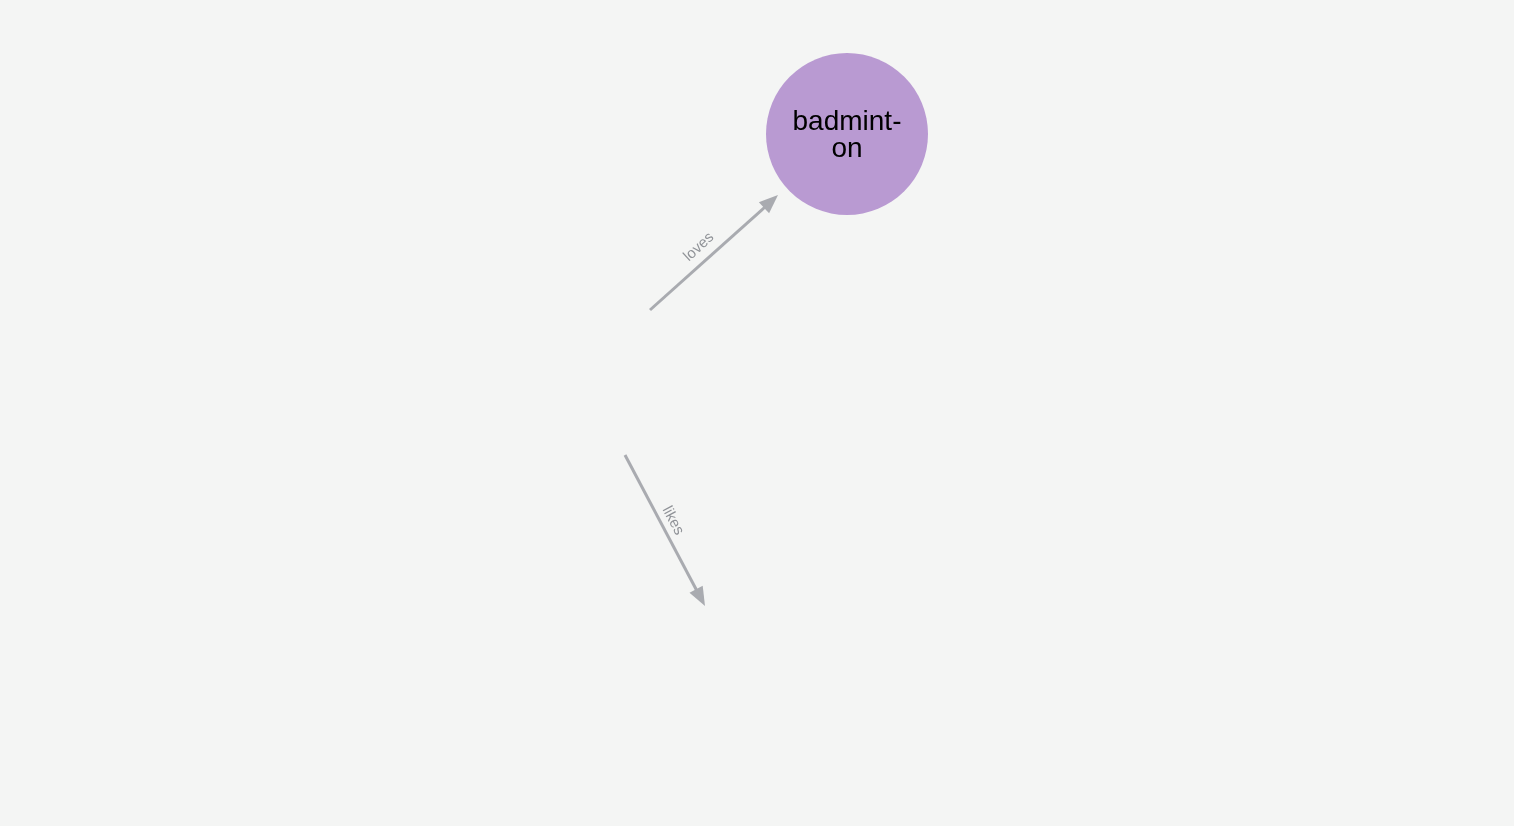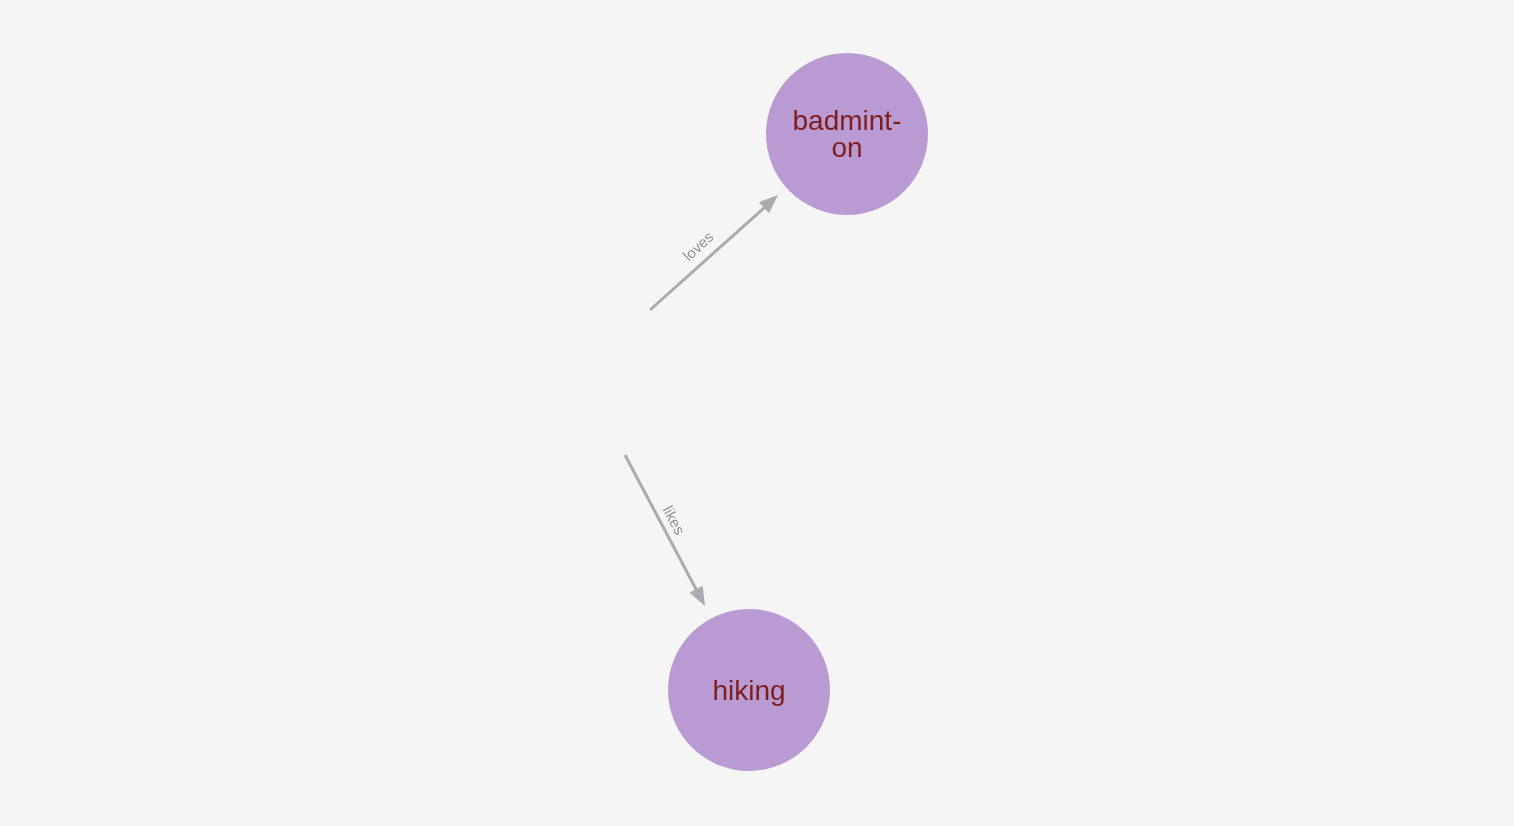--- a/index.html
+++ b/index.html
@@ -44,21 +44,21 @@
     position: absolute;
     width: 162px;
     height: 162px;
     border-radius: 50%;
     display: flex;
     flex-direction: column;
     align-items: center;
     justify-content: center;
     font-size: 28px;
     line-height: 27px;
-    color: #7f1d1d;
+    color: #000000;
     text-align: center;
     cursor: default;
     user-select: none;
   }
   .node-blue   { background: #7dc1f7; }
   .node-purple { background: #b99ad2; }
   .node-line   { display: block; }
 </style>
 </head>
 <body>
@@ -79,17 +79,14 @@
   <div class="edge-label" style="left:698px; top:246px; --rot:-42.4deg">loves</div>
 
   <div class="edge-label" style="left:674px; top:520px; --rot:62.2deg">likes</div>
 
 
   <div class="node node-purple" style="left:766px; top:53px">
     <span class="node-line">badmint-</span>
     <span class="node-line">on</span>
   </div>
 
-  <div class="node node-purple" style="left:668px; top:609px">
-    <span class="node-line">hiking</span>
-  </div>
 
 </div>
 
 </body></html>

